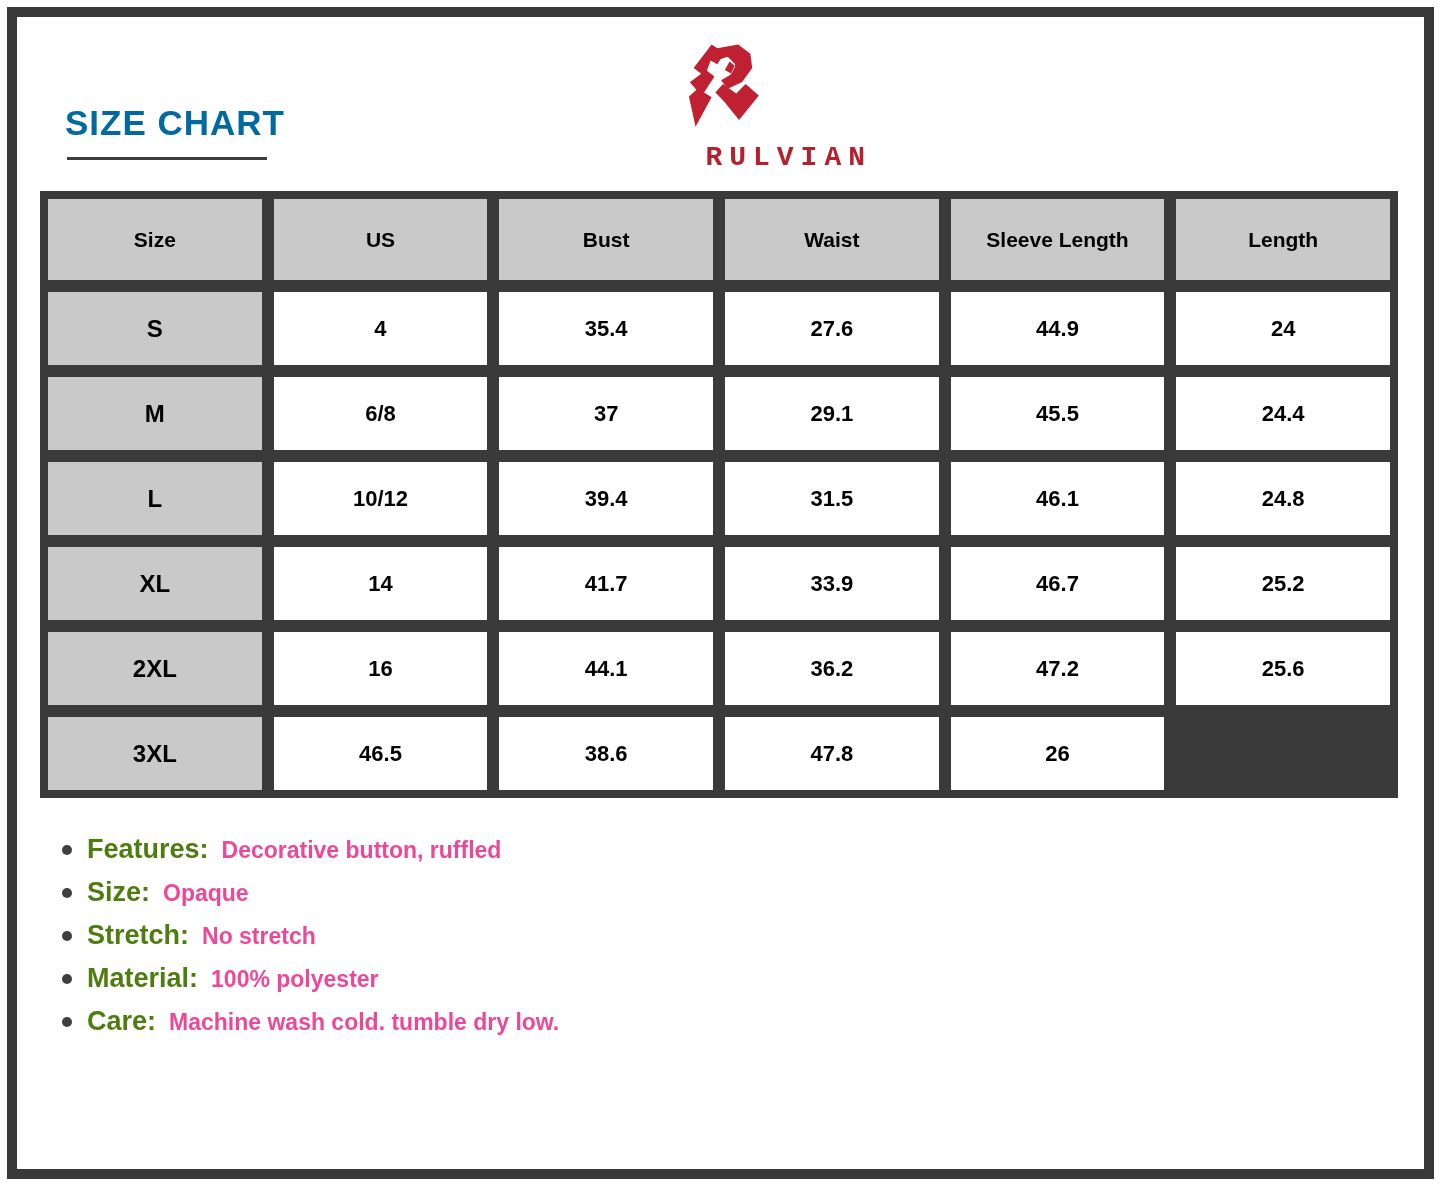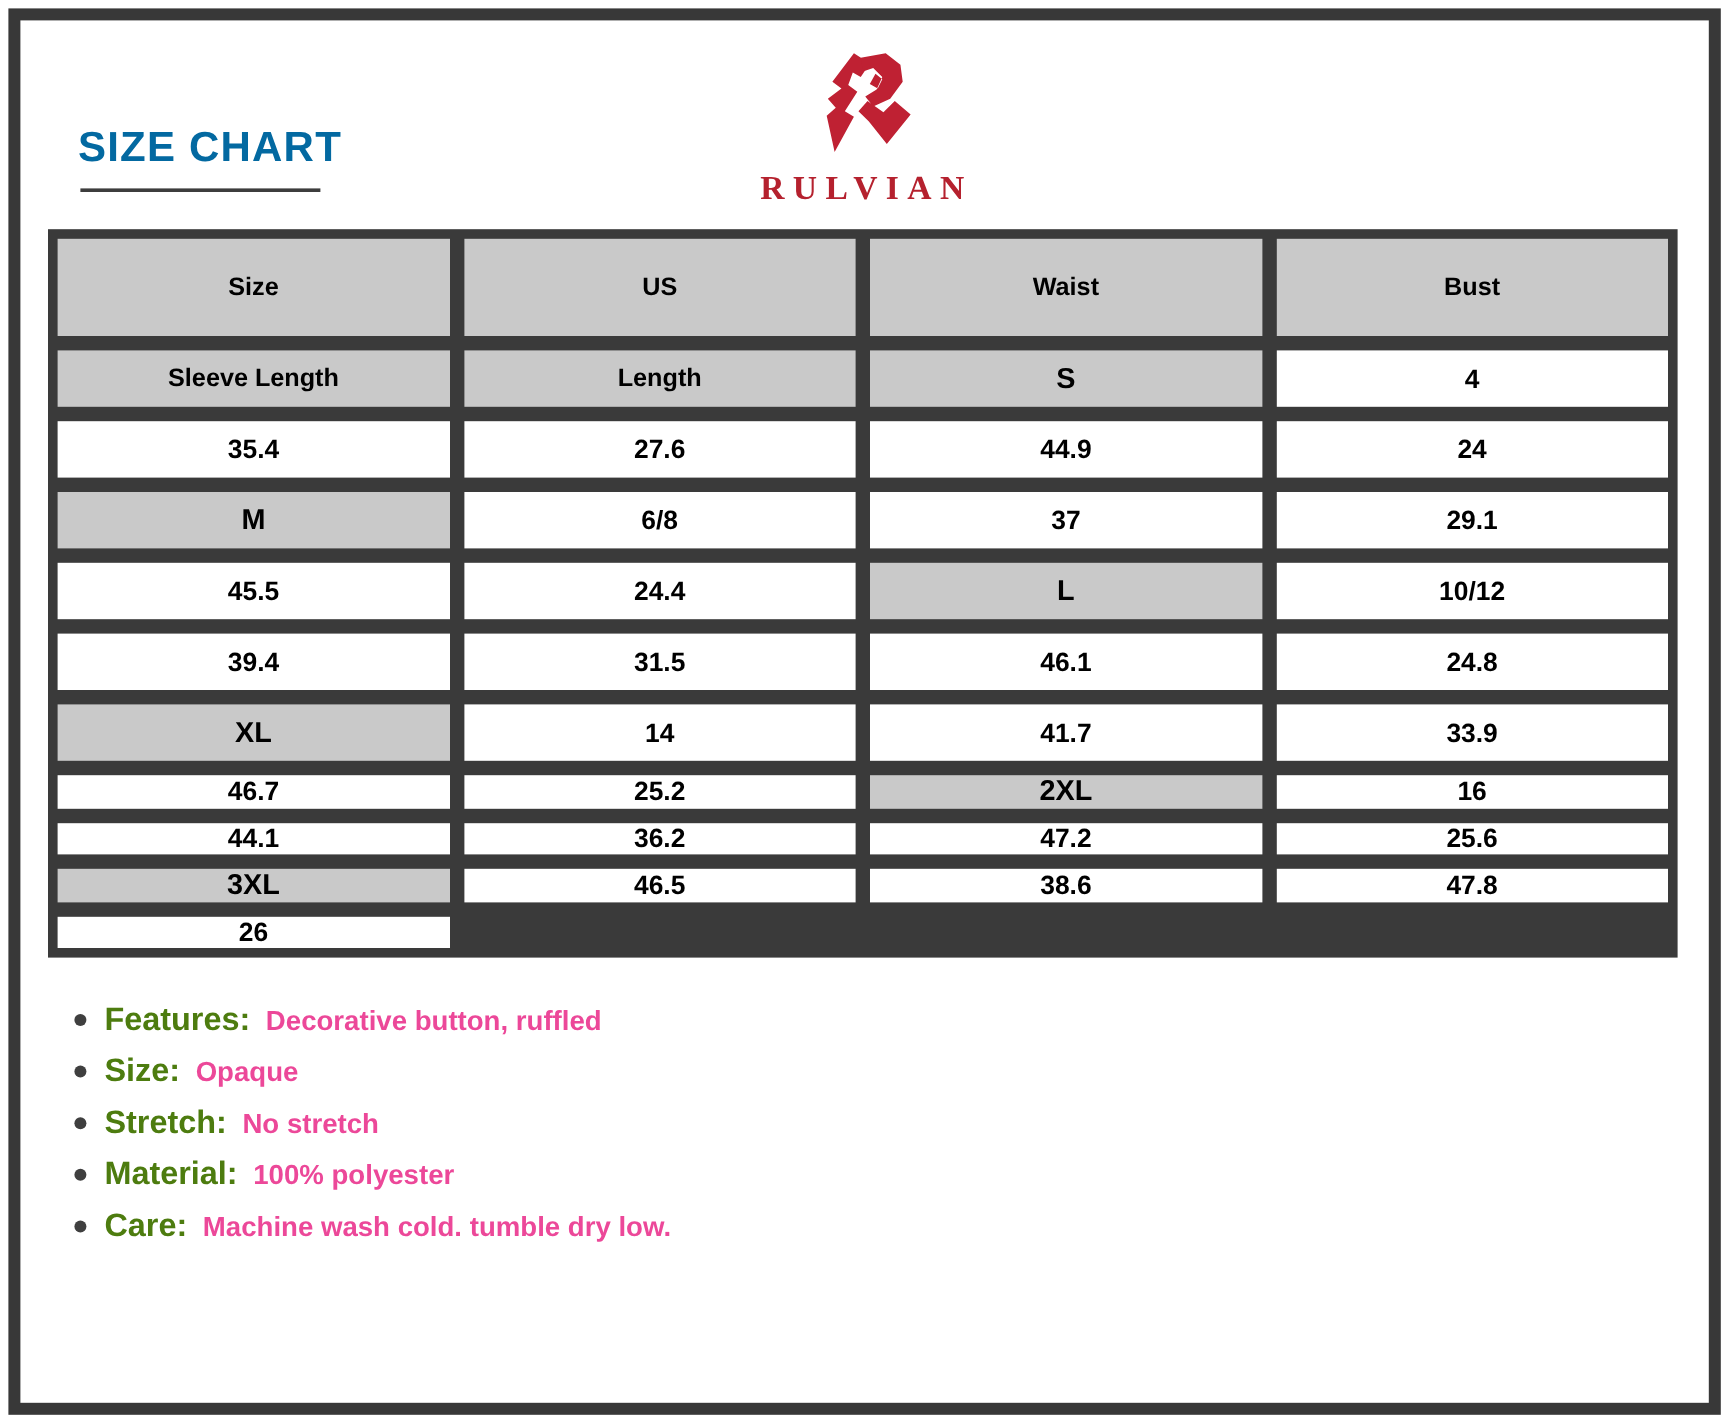--- a/index.html
+++ b/index.html
@@ -21,29 +21,29 @@
     position:absolute; left:67px; top:157px; width:200px; height:3px;
     background:#3d3d3d;
   }
   
   .brand {
     position:absolute; left:572px; top:36px; width:300px; text-align:center;
   }
   .brand-mark { display:block; margin:0 auto; }
   .brand-name {
     display:block; margin-top:6px;
-    font-family:Liberation Serif, serif;
-    font-size:28px; font-weight:bold; color:#b5212e; letter-spacing:7px;
+    font-family:Liberation Mono, monospace;
+    font-size:28px; font-weight:bold; color:#b5212e; letter-spacing:7px;text-align:right;
   }
   
   .size-table {
     position:absolute; left:40px; top:191px; width:1358px; height:607px;
     background:#3a3a3a;
     display:grid;
-    grid-template-columns:repeat(4, 1fr);
+    grid-template-columns:repeat(6, 1fr);
     grid-template-rows:81px repeat(6, 1fr);
     gap:12px; padding:8px; box-sizing:border-box;
   }
   .cell {
     display:flex; align-items:center; justify-content:center;
     font-weight:bold; color:#000000; text-align:center;
   }
   .cell.head { background:#c9c9c9; font-size:21px; }
   .cell.size { background:#c9c9c9; font-size:24px; }
   .cell.data { background:#ffffff; font-size:22px; }
@@ -74,22 +74,22 @@
         <path d="M56,48 L70,58 L80,48 L94,60 L73,86 L57,66 L48,57 Z"></path>
       </g>
     </svg>
     <span class="brand-name">RULVIAN</span>
   </div>
 
   <div class="size-table">
 
     <div class="cell head">Size</div>
     <div class="cell head">US</div>
+    <div class="cell head">Bust</div>
     <div class="cell head">Waist</div>
-    <div class="cell head">Bust</div>
     <div class="cell head">Sleeve Length</div>
     <div class="cell head">Length</div>
 
     <div class="cell size">S</div>
     <div class="cell data">4</div>
     <div class="cell data">35.4</div>
     <div class="cell data">27.6</div>
     <div class="cell data">44.9</div>
     <div class="cell data">24</div>
 

